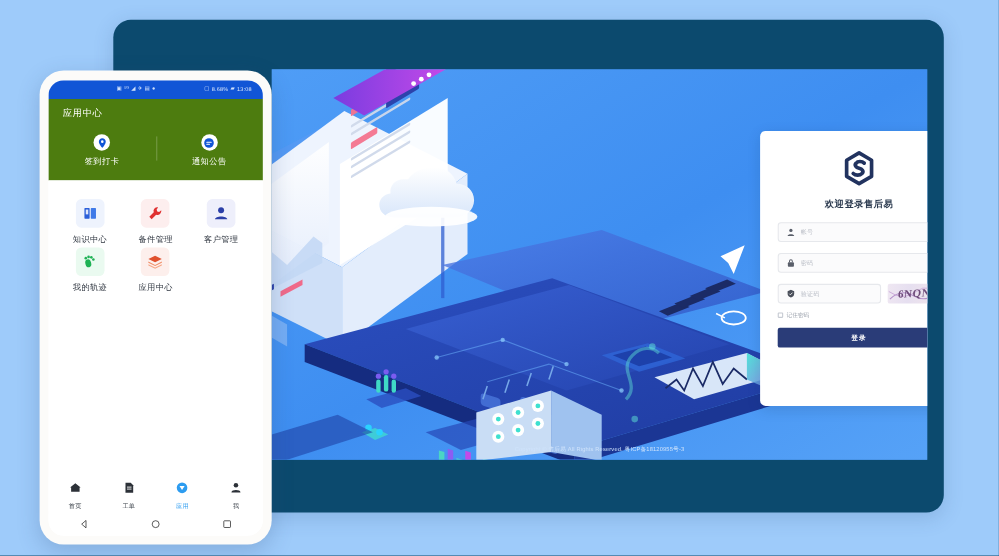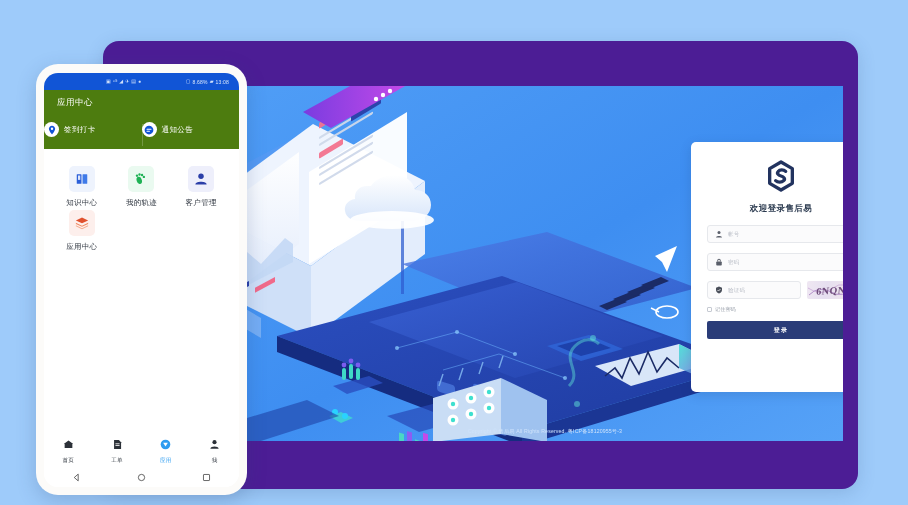--- a/index.html
+++ b/index.html
@@ -8,24 +8,23 @@
     overflow: hidden;
     font-family: "Liberation Sans", "DejaVu Sans", sans-serif;
   }
   body { background: #9ecbfa; position: relative; }
 
   
   .tablet {
     position: absolute;
     left: 103px; top: 18px;
     width: 755px; height: 448px;
-    background: #4c1d95;
+    background: #0c4a6e;
     border-radius: 16px;
     box-shadow: 0 4px 18px rgba(40,70,120,0.18);
-    margin-top: 23px;
   }
   .tablet-screen {
     position: absolute;
     left: 144px; top: 45px;
     width: 596px; height: 355px;
     overflow: hidden;
     background: linear-gradient(135deg, #4d9bf5 0%, #3d8ef0 45%, #529ef6 100%);
   }
 
   
@@ -138,21 +137,21 @@
     background: #4d7c0f;
     padding: 7px 0 12px 0;
   }
   .app-header-title {
     font-size: 8.5px; color: #ffffff; font-weight: 500;
     padding-left: 13px; letter-spacing: .5px;
   }
   .quick-row {
     display: flex; margin-top: 13px; position: relative;
   }
-  .quick-item { flex: 1; display: flex; flex-direction: row; align-items: center; gap: 5px; }
+  .quick-item { flex: 1; display: flex; flex-direction: column; align-items: center; gap: 5px; }
   .quick-circle {
     width: 15px; height: 15px; border-radius: 50%;
     background: #fff;
     display: flex; align-items: center; justify-content: center;
   }
   .quick-label { font-size: 7.5px; color: #fff; letter-spacing: .4px; }
   .quick-divider {
     position: absolute; left: 50%; top: 2px;
     width: 1px; height: 22px; background: rgba(255,255,255,0.22);
   }
@@ -539,46 +538,54 @@
         <span class="app-icon-box" style="background:#eef3fd">
           <svg width="14" height="14" viewBox="0 0 16 16">
             <rect x="2" y="2.5" width="5.4" height="11" rx=".6" fill="#2b5fd9"></rect>
             <rect x="8.6" y="2.5" width="5.4" height="11" rx=".6" fill="#3f7ae8"></rect>
             <rect x="3.4" y="4" width="2.6" height="5" fill="#ffffff" opacity=".85"></rect>
           </svg>
         </span>
         <span class="app-label">知识中心</span>
       </div>
 
-
+      <div class="app-cell">
+        <span class="app-icon-box" style="background:#fdeeee">
+          <svg width="14" height="14" viewBox="0 0 16 16" fill="#e03131">
+            <path d="M11.2 1.6 a4 4 0 0 0 -4.6 5.3 L2 11.6 l2.4 2.4 l4.7 -4.6 a4 4 0 0 0 5.3 -4.6 L12.2 6.6 l-2 -0.6 l-0.6 -2 z"></path>
+          </svg>
+        </span>
+        <span class="app-label">备件管理</span>
+      </div>
+
+
+      <div class="app-cell">
+        <span class="app-icon-box" style="background:#eeeffb">
+          <svg width="14" height="14" viewBox="0 0 16 16" fill="#2b3fa8">
+            <circle cx="8" cy="4.8" r="3.1"></circle>
+            <path d="M1.6 14.2 c0,-4 12.8,-4 12.8,0 z"></path>
+          </svg>
+        </span>
+        <span class="app-label">客户管理</span>
+      </div>
 
       <div class="app-cell">
         <span class="app-icon-box" style="background:#eafaf0">
           <svg width="14" height="14" viewBox="0 0 16 16" fill="#1fb255">
             <ellipse cx="6" cy="9.6" rx="3" ry="4.2" transform="rotate(-16 6 9.6)"></ellipse>
             <circle cx="3.4" cy="4.2" r="1.35"></circle>
             <circle cx="6.3" cy="2.9" r="1.35"></circle>
             <circle cx="9.2" cy="3.4" r="1.35"></circle>
             <circle cx="11.3" cy="5.6" r="1.35"></circle>
           </svg>
         </span>
         <span class="app-label">我的轨迹</span>
       </div>
 
       <div class="app-cell">
-        <span class="app-icon-box" style="background:#eeeffb">
-          <svg width="14" height="14" viewBox="0 0 16 16" fill="#2b3fa8">
-            <circle cx="8" cy="4.8" r="3.1"></circle>
-            <path d="M1.6 14.2 c0,-4 12.8,-4 12.8,0 z"></path>
-          </svg>
-        </span>
-        <span class="app-label">客户管理</span>
-      </div>
-
-      <div class="app-cell">
         <span class="app-icon-box" style="background:#fdefec">
           <svg width="14" height="14" viewBox="0 0 16 16">
             <path d="M8 1.6 L15 5 L8 8.4 L1 5 Z" fill="#e0512e"></path>
             <path d="M1 7.8 L8 11.2 L15 7.8 L15 9 L8 12.4 L1 9 Z" fill="#f08a62"></path>
             <path d="M1 10.6 L8 14 L15 10.6 L15 11.8 L8 15.2 L1 11.8 Z" fill="#f5a98a"></path>
           </svg>
         </span>
         <span class="app-label">应用中心</span>
       </div>
     </div>

